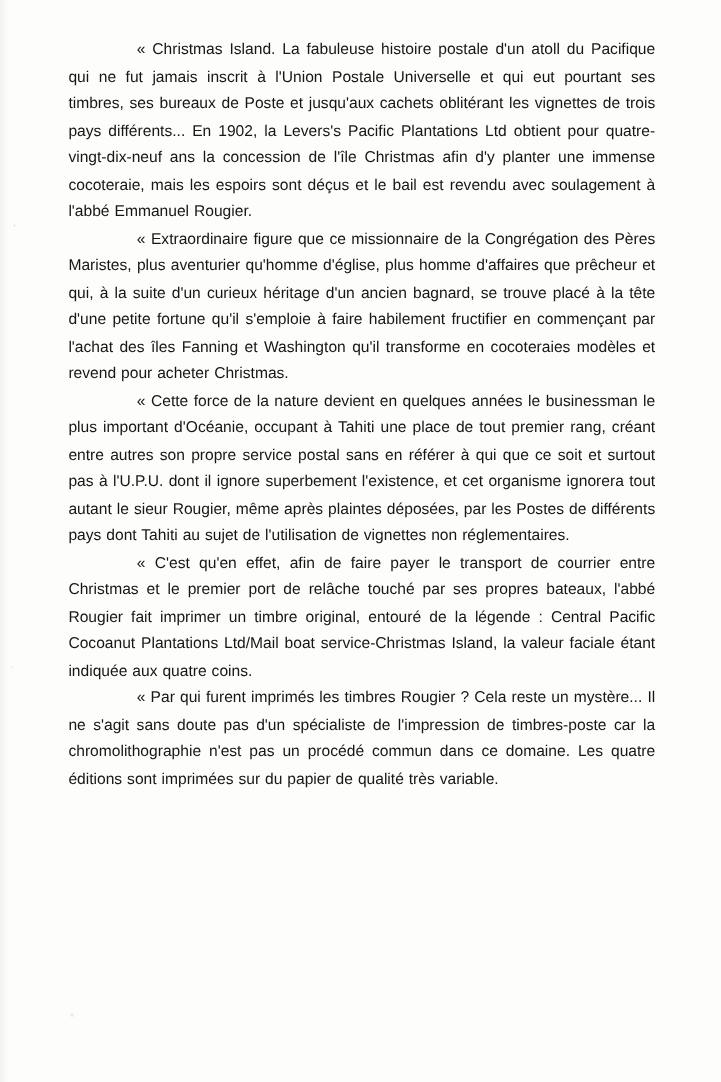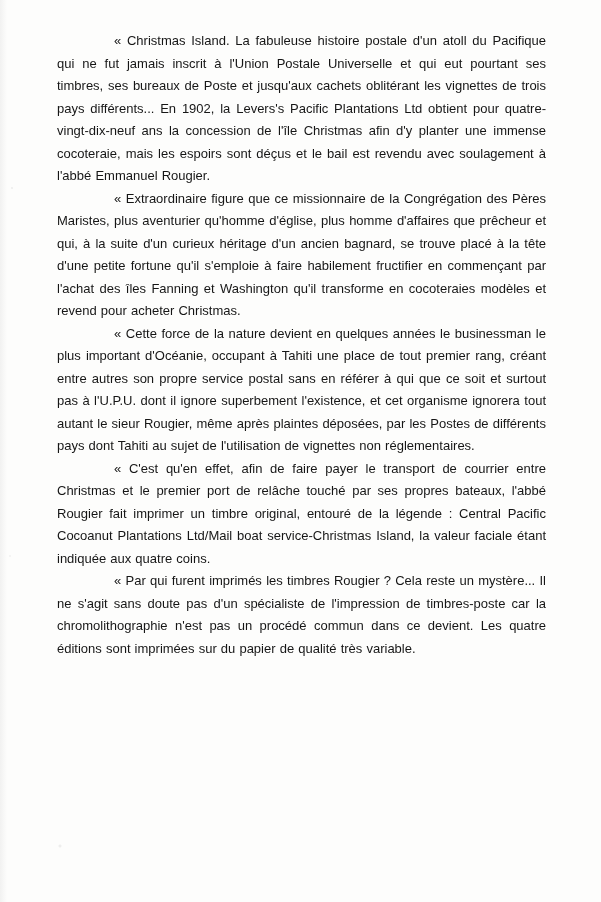--- a/index.html
+++ b/index.html
@@ -39,15 +39,15 @@
 </style>
 </head>
 <body>
 
 <div class="paper">
   <div class="text-block">
     <p>« Christmas Island. La fabuleuse histoire postale d'un atoll du Pacifique qui ne fut jamais inscrit à l'Union Postale Universelle et qui eut pourtant ses timbres, ses bureaux de Poste et jusqu'aux cachets oblitérant les vignettes de trois pays différents... En 1902, la Levers's Pacific Plantations Ltd obtient pour quatre-vingt-dix-neuf ans la concession de l'île Christmas afin d'y planter une immense cocoteraie, mais les espoirs sont déçus et le bail est revendu avec soulagement à l'abbé Emmanuel Rougier.</p>
     <p>« Extraordinaire figure que ce missionnaire de la Congrégation des Pères Maristes, plus aventurier qu'homme d'église, plus homme d'affaires que prêcheur et qui, à la suite d'un curieux héritage d'un ancien bagnard, se trouve placé à la tête d'une petite fortune qu'il s'emploie à faire habilement fructifier en commençant par l'achat des îles Fanning et Washington qu'il transforme en cocoteraies modèles et revend pour acheter Christmas.</p>
     <p>« Cette force de la nature devient en quelques années le businessman le plus important d'Océanie, occupant à Tahiti une place de tout premier rang, créant entre autres son propre service postal sans en référer à qui que ce soit et surtout pas à l'U.P.U. dont il ignore superbement l'existence, et cet organisme ignorera tout autant le sieur Rougier, même après plaintes déposées, par les Postes de différents pays dont Tahiti au sujet de l'utilisation de vignettes non réglementaires.</p>
     <p>« C'est qu'en effet, afin de faire payer le transport de courrier entre Christmas et le premier port de relâche touché par ses propres bateaux, l'abbé Rougier fait imprimer un timbre original, entouré de la légende : Central Pacific Cocoanut Plantations Ltd/Mail boat service-Christmas Island, la valeur faciale étant indiquée aux quatre coins.</p>
-    <p>« Par qui furent imprimés les timbres Rougier ? Cela reste un mystère... Il ne s'agit sans doute pas d'un spécialiste de l'impression de timbres-poste car la chromolithographie n'est pas un procédé commun dans ce devient. Les quatre éditions sont imprimées sur du papier de qualité très variable.</p>
+    <p>« Par qui furent imprimés les timbres Rougier ? Cela reste un mystère... Il ne s'agit sans doute pas d'un spécialiste de l'impression de timbres-poste car la chromolithographie n'est pas un procédé commun dans ce domaine. Les quatre éditions sont imprimées sur du papier de qualité très variable.</p>
   </div>
 </div>
 
 </body></html>

